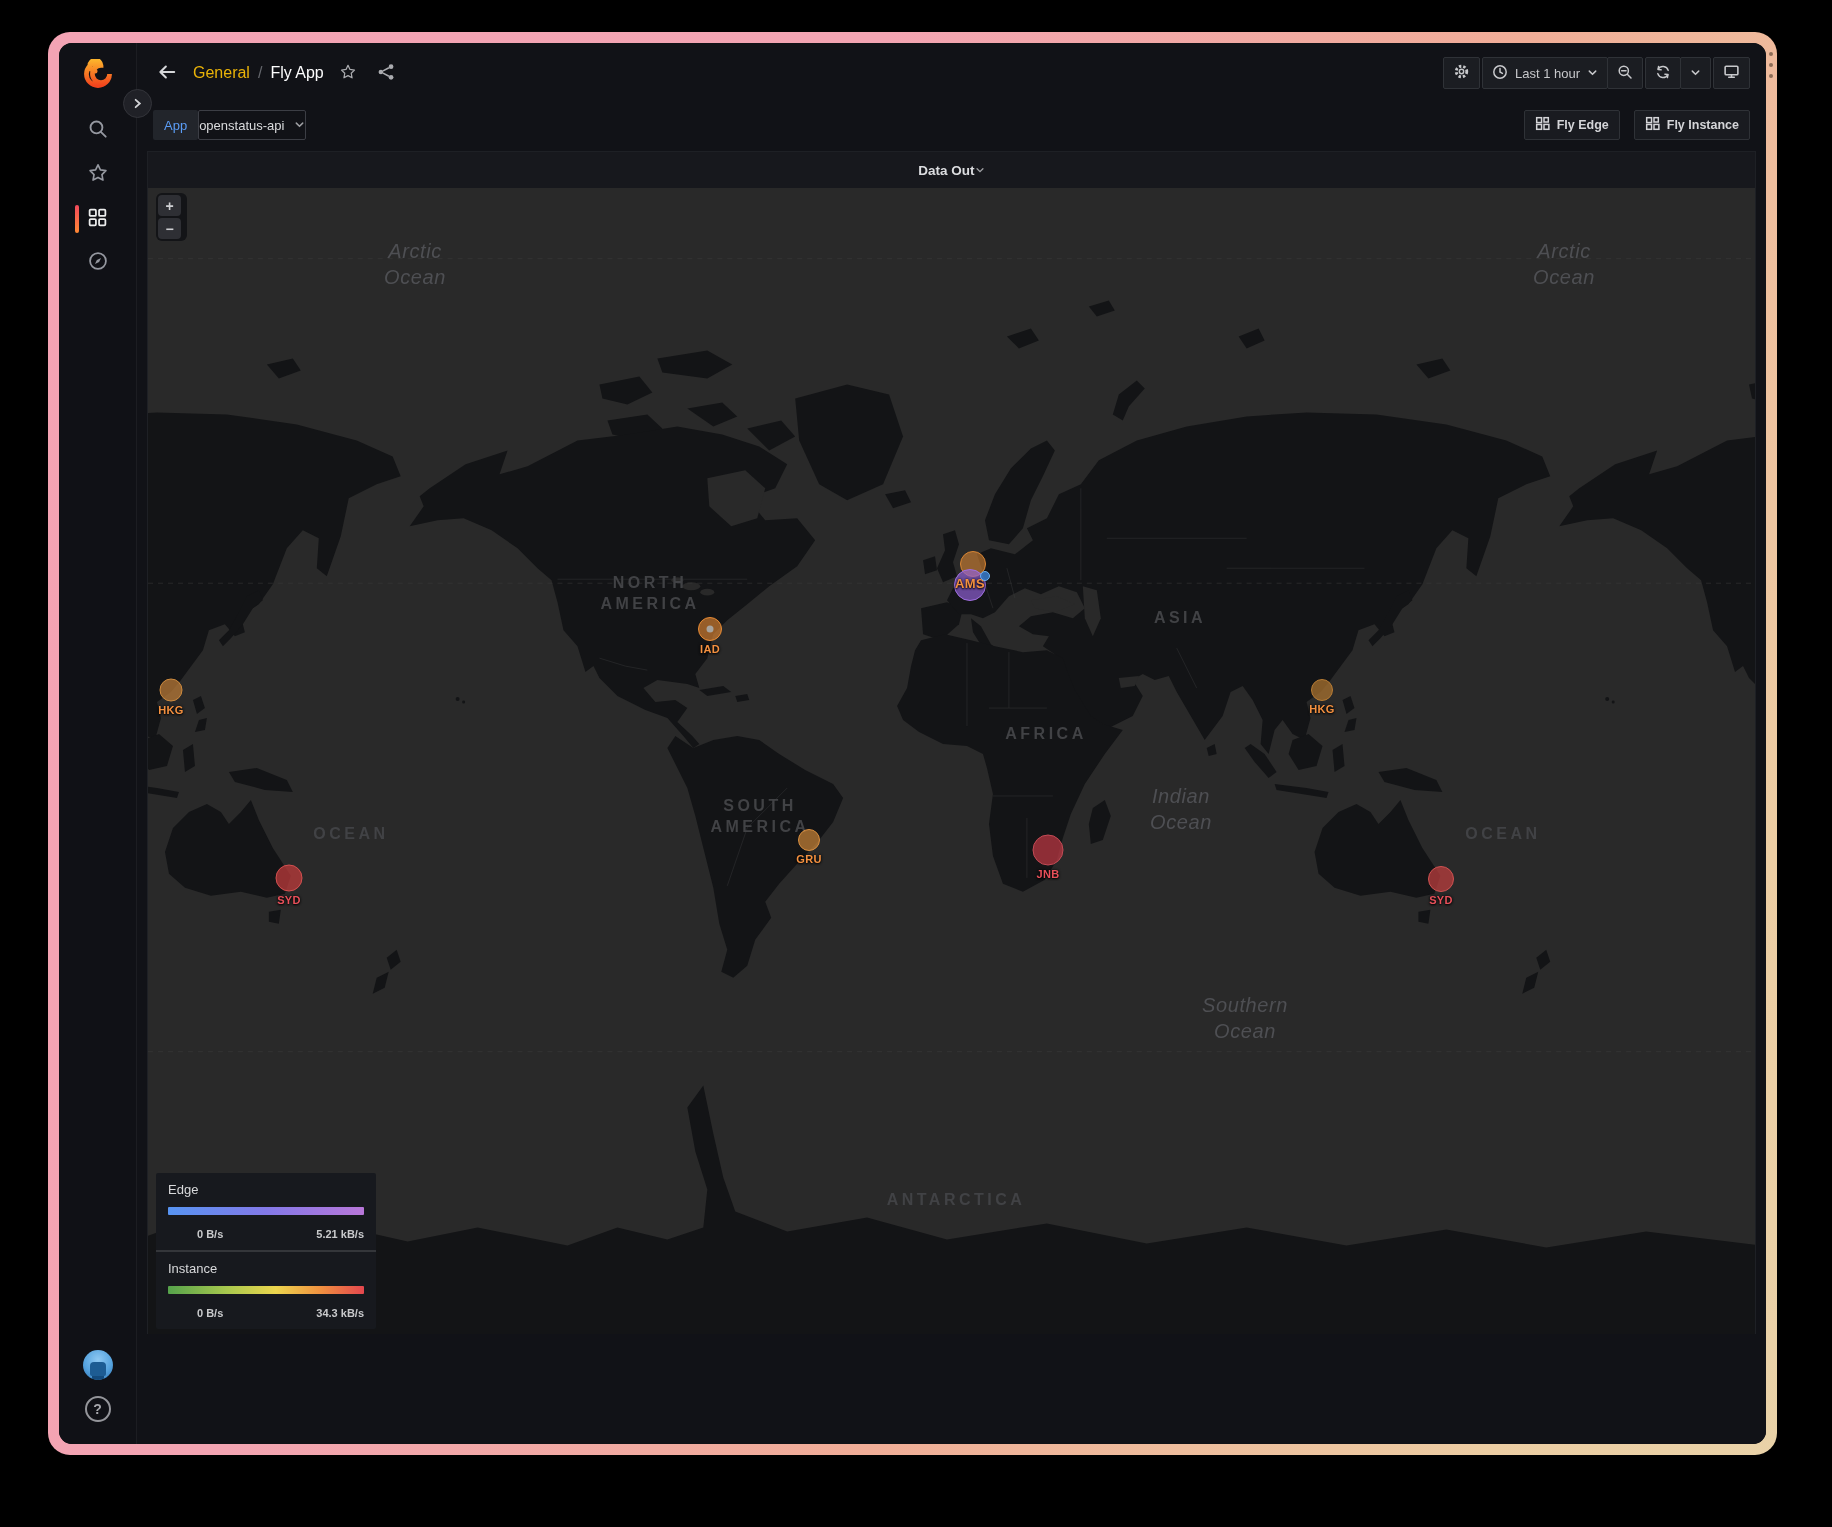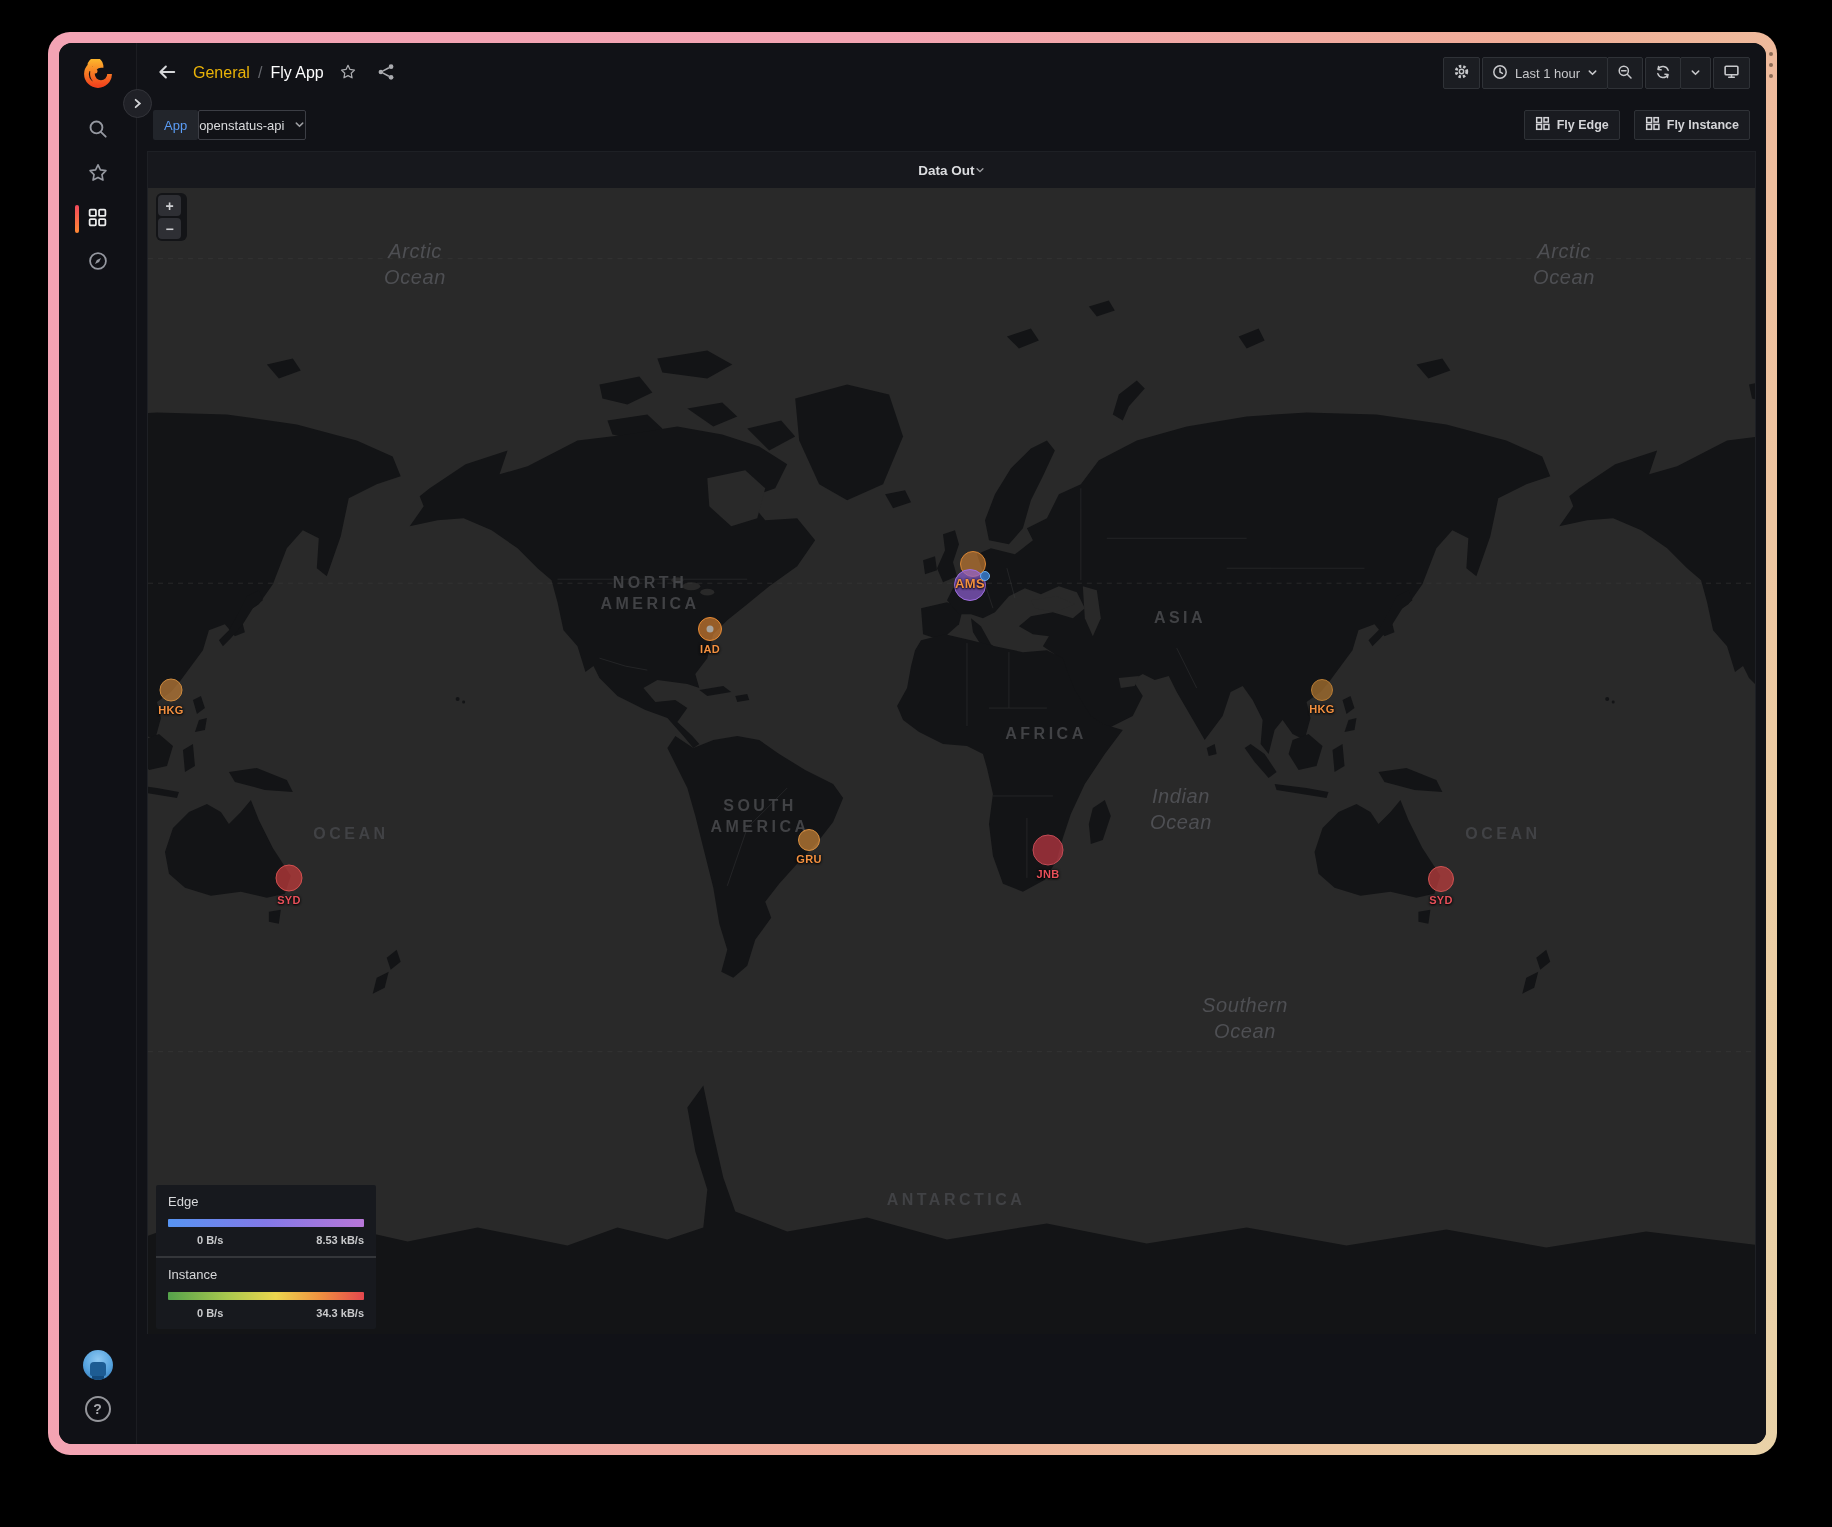--- a/index.html
+++ b/index.html
@@ -85,21 +85,21 @@
   .map-zoom{position:absolute;left:8px;top:5px;width:27px;background:#131417;border-radius:6px;padding:2px;
         display:flex;flex-direction:column;gap:2px;z-index:4;}
   .map-zoom button{width:23px;height:21px;background:#2e2f34;border:none;border-radius:4px;color:#cfd0d3;
         font-size:14px;font-weight:700;line-height:1;display:flex;align-items:center;justify-content:center;padding:0;}
 
   .legend{position:absolute;left:8px;bottom:5px;width:220px;z-index:4;background:#17191e;border-radius:2px;}
   .legend-section{padding:9px 12px 10px;}
   .legend-section+.legend-section{border-top:2px solid #34363a;}
   .legend-title{color:#d8d9db;font-size:13px;font-weight:500;margin-bottom:10px;}
   .legend-bar{height:8px;border-radius:1px;}
-  .legend-scale{display:flex;justify-content:space-between;color:#c9cacc;font-size:11px;font-weight:700;margin-top:7px;padding-left:29px;}
+  .legend-scale{display:flex;justify-content:space-between;color:#c9cacc;font-size:11px;font-weight:700;margin-top:13px;padding-left:29px;}
 </style>
 </head>
 <body>
 
 <div class="frame">
   <div class="grip">
       <i></i>
       <i></i>
       <i></i>
     </div>
@@ -460,21 +460,21 @@
               <button>+</button>
               <button>−</button>
             </div>
 
             <div class="legend">
               <div class="legend-section">
                 <div class="legend-title">Edge</div>
                 <div class="legend-bar" style="background: linear-gradient(90deg, rgb(87, 148, 242), rgb(131, 121, 232) 50%, rgb(184, 119, 217));"></div>
                 <div class="legend-scale">
                   <span>0 B/s</span>
-                  <span>8.53 kB/s</span>
+                  <span>5.21 kB/s</span>
                 </div>
               </div>
               <div class="legend-section">
                 <div class="legend-title">Instance</div>
                 <div class="legend-bar" style="background: linear-gradient(90deg, rgb(85, 162, 75), rgb(168, 200, 78) 30%, rgb(236, 213, 78) 55%, rgb(240, 144, 64) 78%, rgb(228, 71, 78));"></div>
                 <div class="legend-scale">
                   <span>0 B/s</span>
                   <span>34.3 kB/s</span>
                 </div>
               </div>

